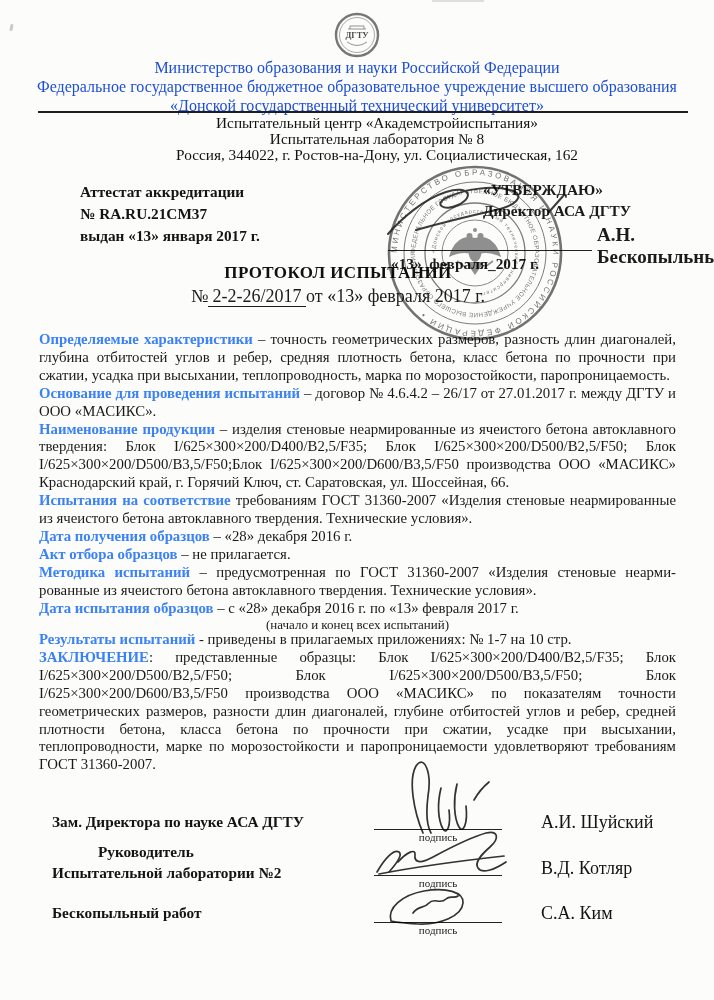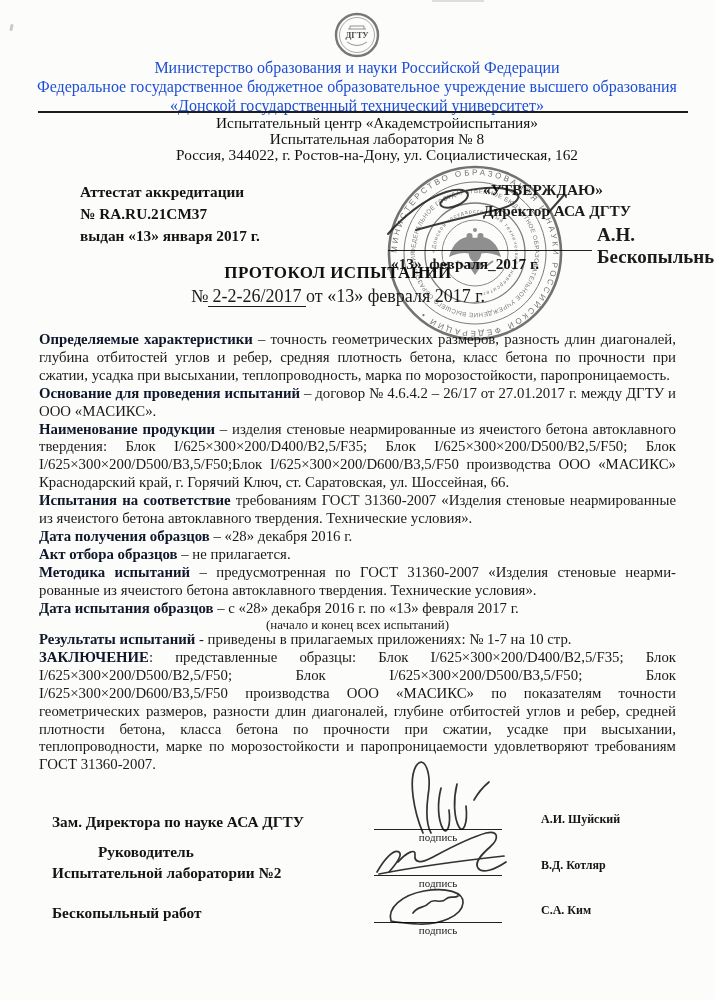--- a/index.html
+++ b/index.html
@@ -21,26 +21,26 @@
   .approve-underline{top:250px;left:388px;width:204px;height:0;border-top:1.6px solid #222;}
   .approve-date{top:255px;left:391px;font-weight:bold;font-size:15.3px;}
   
   .title-block{top:263px;left:0;width:676px;text-align:center;}
   .title-heading{font-weight:bold;font-size:17px;letter-spacing:.4px;color:#101010;}
   .title-number{margin-top:3px;font-size:18px;}
   .u-num{border-bottom:1.4px solid #1b1b1b;}
   
   .body-block{top:331px;left:39px;width:637px;font-size:14.8px;line-height:17.9px;text-align:justify;color:#191919;}
   .body-block p{margin:0;}
-  .body-block .lead{font-weight:bold;color:#0f172a;}
+  .body-block .lead{font-weight:bold;color:#3b82f6;}
   .note-line{text-align:center;font-size:13px;line-height:13.5px;}
   .conclusion{margin-top:10px;}
   
   .sig-role{font-weight:bold;font-size:15.3px;color:#141414;}
-  .sig-name{font-weight:bold;font-size:12px;color:#141414;}
+  .sig-name{font-weight:normal;font-size:18px;color:#141414;}
   .sig-line{left:374px;width:128px;height:0;border-top:1.6px solid #222;}
   .sig-caption{left:374px;width:128px;text-align:center;font-size:11px;color:#222;}
   
   .ink-overlay{top:0;left:0;width:714px;height:1000px;pointer-events:none;mix-blend-mode:multiply;}
   
   .artifact-a{top:24px;left:10px;width:3px;height:7px;background:#c9c9c9;border-radius:2px;transform:rotate(12deg);}
   .artifact-b{top:0;left:432px;width:52px;height:2px;background:#dedede;}
 </style>
 </head>
 <body>

